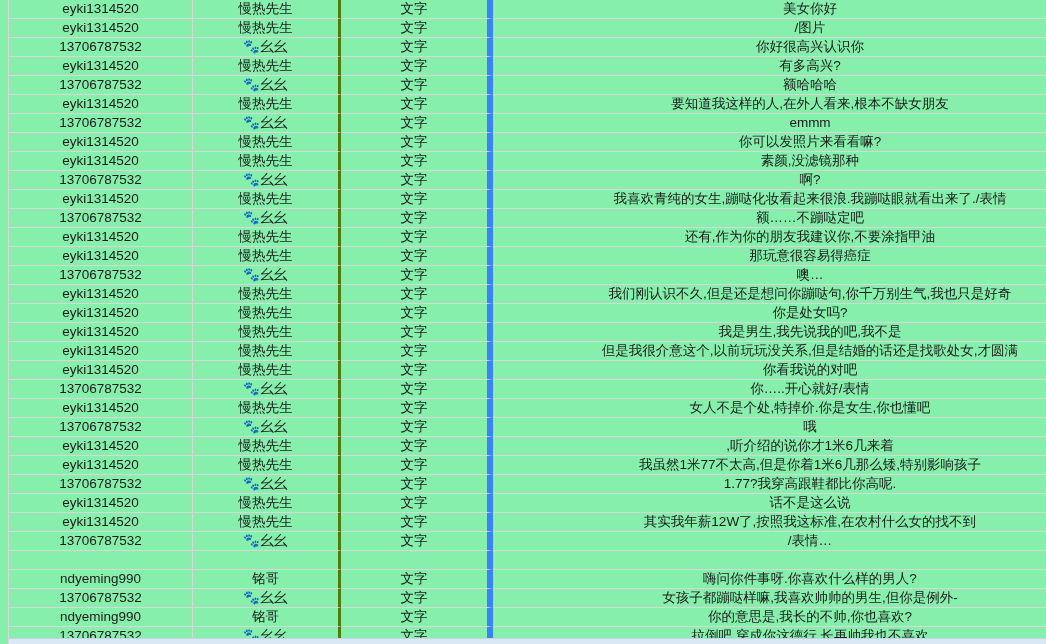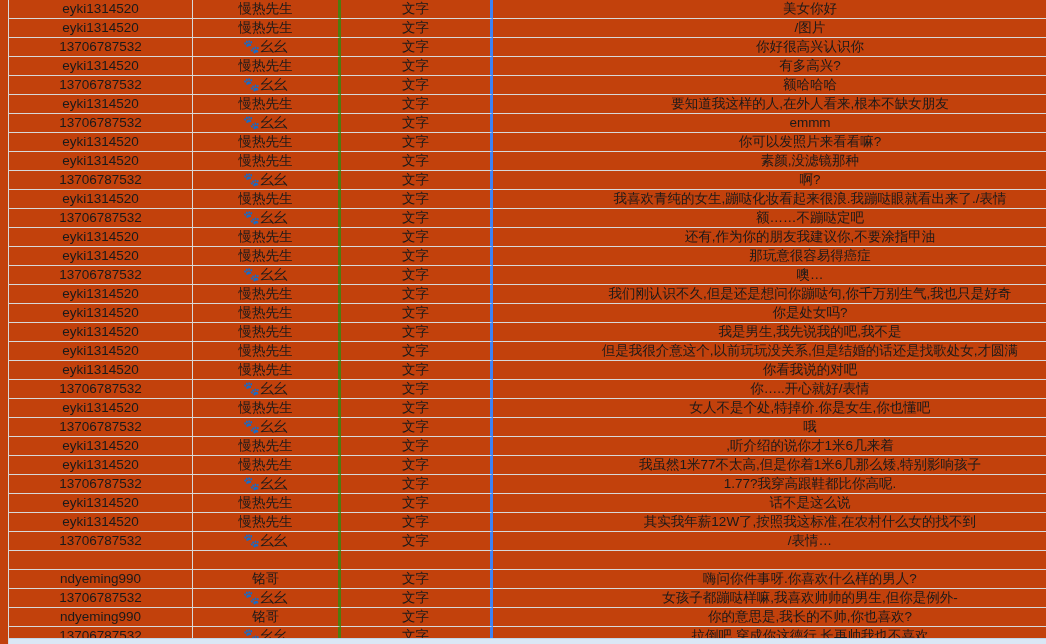--- a/index.html
+++ b/index.html
@@ -1,21 +1,21 @@
 <!DOCTYPE html>
 <html><head>
 <meta charset="utf-8">
 <style>
   html, body { margin: 0; padding: 0; background: #ffffff; }
   #sheet {
     position: relative;
     width: 1046px;
     height: 644px;
     overflow: hidden;
-    background: #c2410c;
+    background: #86efac;
     font-family: "Liberation Sans", "DejaVu Sans", sans-serif;
     font-size: 13.5px;
     color: #1a1a1a;
   }
   .row {
     display: flex;
     width: 1127px;
     height: 19px;
     box-sizing: border-box;
   }
@@ -28,21 +28,21 @@
     white-space: nowrap;
     border-bottom: 1px solid #d8d8d8;
   }
   .c-spacer {
     width: 9px;
     border-bottom: none;            
     border-right: 1px solid #d8d8d8;
   }
   .c-account { width: 184px; border-right: 1px solid #d8d8d8; }
   .c-nick    { width: 148px; border-right: 3px solid #4d7c0f; }
-  .c-type    { width: 152px; border-right: 3px solid #3b82f6; }
+  .c-type    { width: 152px; border-right: 6px solid #3b82f6; }
   .c-msg     { width: 634px; }      
   #selection-strip {
     position: absolute;
     left: 9px;
     right: 0;
     bottom: 0;
     height: 5px;
     background: #dae7f5;
     border-top: 1px solid #c3d5e8;
   }

